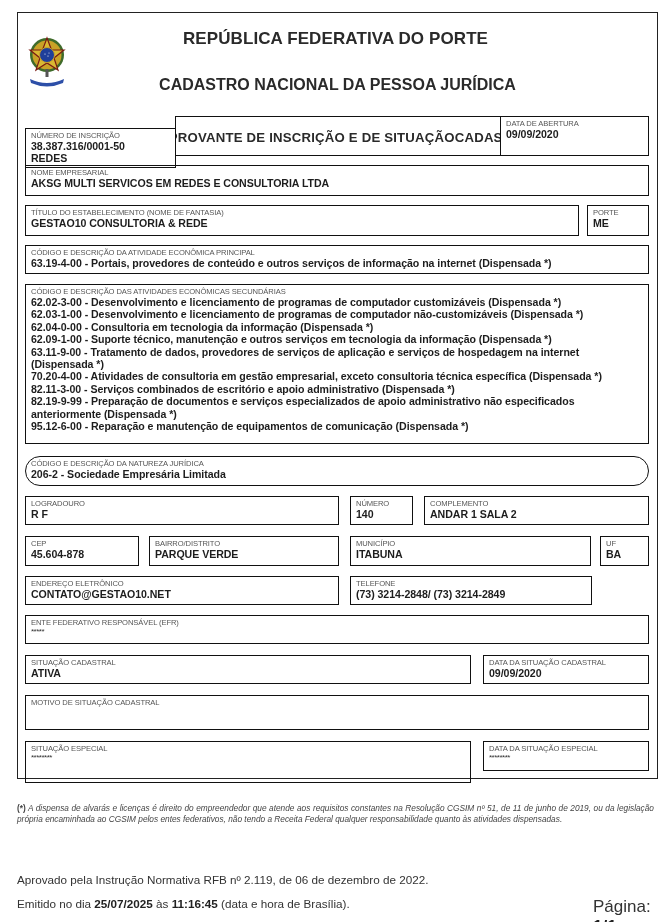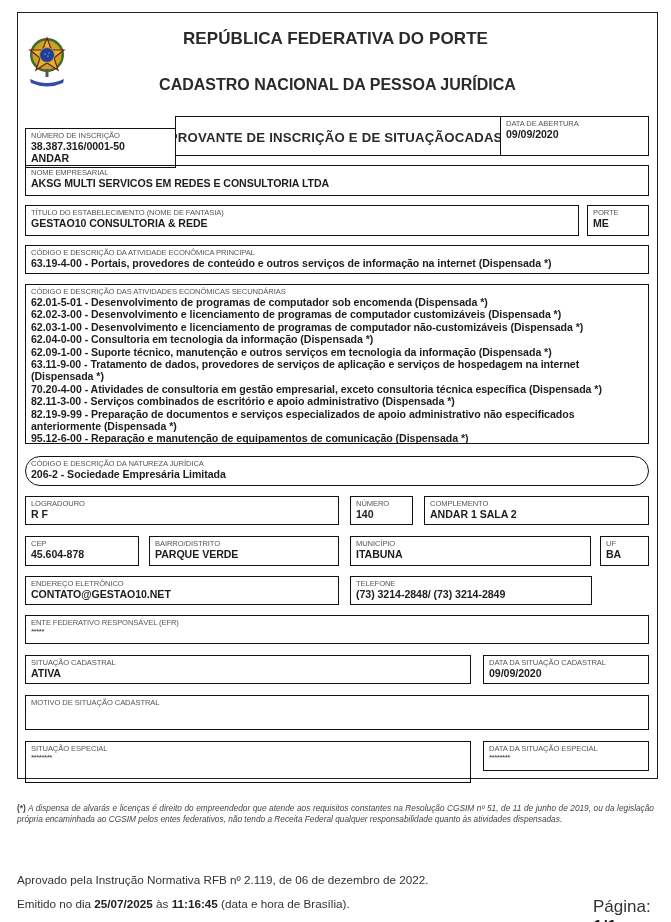--- a/index.html
+++ b/index.html
@@ -42,21 +42,21 @@
     <path d="M3 44 Q20 52 37 44 L36 48 Q20 55 4 48 Z" fill="#2d4fa8"></path>
   </svg>
 </div>
 
 <div class="abs h1">REPÚBLICA FEDERATIVA DO PORTE</div>
 <div class="abs h2">CADASTRO NACIONAL DA PESSOA JURÍDICA</div>
 
 <div class="box" style="left:25px; top:116px; width:151px; height:40px;margin-top:12px;">
   <div class="lbl">NÚMERO DE INSCRIÇÃO</div>
   <div class="val">38.387.316/0001-50</div>
-  <div class="val">ANDAR</div>
+  <div class="val">REDES</div>
 </div>
 <div class="box titlebox" style="left:175px; top:116px; width:326px; height:40px;">
   <div class="title-line">COMPROVANTE DE INSCRIÇÃO E DE SITUAÇÃO</div>
   <div class="title-line">CADASTRAL</div>
 </div>
 <div class="box" style="left:500px; top:116px; width:149px; height:40px;">
   <div class="lbl">DATA DE ABERTURA</div>
   <div class="val">09/09/2020</div>
 </div>
 
@@ -74,21 +74,20 @@
   <div class="val">ME</div>
 </div>
 
 <div class="box" style="left:25px; top:245px; width:624px; height:29px;">
   <div class="lbl">CÓDIGO E DESCRIÇÃO DA ATIVIDADE ECONÔMICA PRINCIPAL</div>
   <div class="val">63.19-4-00 - Portais, provedores de conteúdo e outros serviços de informação na internet (Dispensada *)</div>
 </div>
 
 <div class="box sec-list" style="left:25px; top:284px; width:624px; height:160px;">
   <div class="lbl">CÓDIGO E DESCRIÇÃO DAS ATIVIDADES ECONÔMICAS SECUNDÁRIAS</div>
-  <div class="val">62.01-5-01 - Desenvolvimento de programas de computador sob encomenda (Dispensada *)</div>
   <div class="val">62.02-3-00 - Desenvolvimento e licenciamento de programas de computador customizáveis (Dispensada *)</div>
   <div class="val">62.03-1-00 - Desenvolvimento e licenciamento de programas de computador não-customizáveis (Dispensada *)</div>
   <div class="val">62.04-0-00 - Consultoria em tecnologia da informação (Dispensada *)</div>
   <div class="val">62.09-1-00 - Suporte técnico, manutenção e outros serviços em tecnologia da informação (Dispensada *)</div>
   <div class="val">63.11-9-00 - Tratamento de dados, provedores de serviços de aplicação e serviços de hospedagem na internet (Dispensada *)</div>
   <div class="val">70.20-4-00 - Atividades de consultoria em gestão empresarial, exceto consultoria técnica específica (Dispensada *)</div>
   <div class="val">82.11-3-00 - Serviços combinados de escritório e apoio administrativo (Dispensada *)</div>
   <div class="val">82.19-9-99 - Preparação de documentos e serviços especializados de apoio administrativo não especificados anteriormente (Dispensada *)</div>
   <div class="val">95.12-6-00 - Reparação e manutenção de equipamentos de comunicação (Dispensada *)</div>
 </div>

